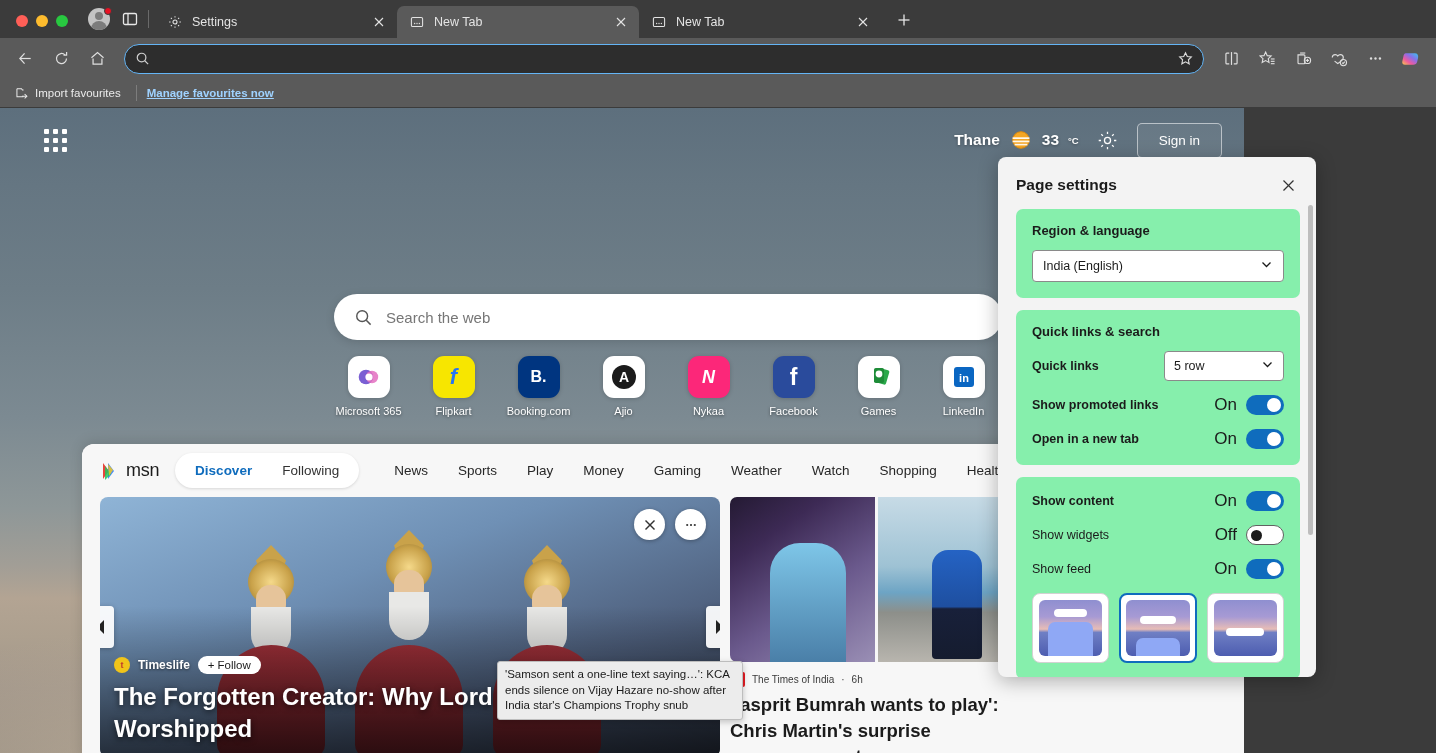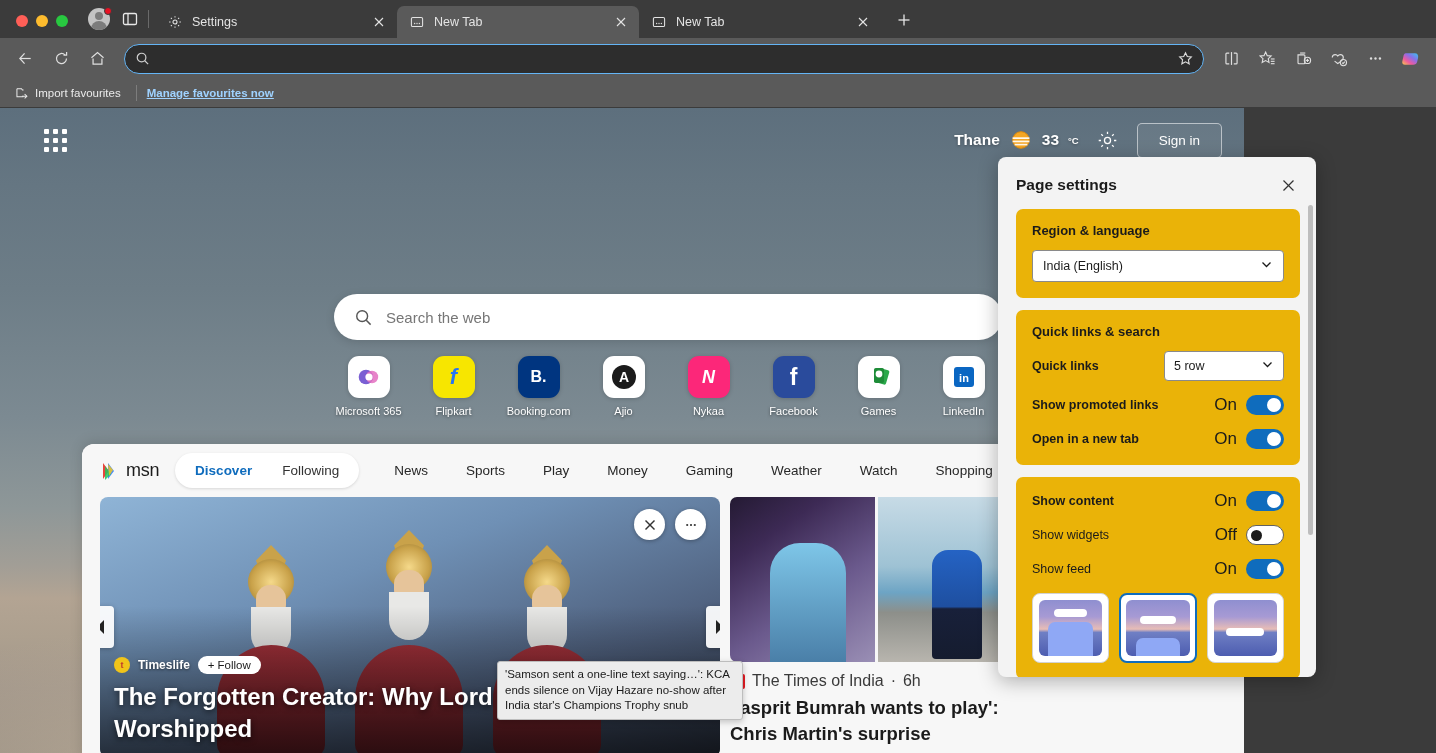--- a/index.html
+++ b/index.html
@@ -161,21 +161,21 @@
     background: #f7f7f7;
   }
   .msn-logo { display: flex; align-items: center; gap: 4px; margin-right: 10px; }
   .msn-word { font-size: 18px; color: #1b1b1b; font-weight: 500; letter-spacing: -.3px; }
   .seg {
     display: flex; background: #fff; border-radius: 20px; padding: 5px 6px; gap: 2px;
     box-shadow: 0 1px 3px rgba(0,0,0,.13);
   }
   .seg-item { padding: 5px 14px; font-size: 13.5px; border-radius: 16px; color: #333; }
   .seg-item.active { color: #0f6cbd; font-weight: bold; }
-  .navlinks { display: flex; align-items: center; gap: 12px; margin-left: 16px; overflow: hidden; }
+  .navlinks { display: flex; align-items: center; gap: 4px; margin-left: 16px; overflow: hidden; }
   .navlink { padding: 6px 13px; font-size: 13.5px; color: #272727; white-space: nowrap; }
   .feed-right-btn {
     position: absolute; right: 14px; top: 13px; width: 28px; height: 28px; border-radius: 50%;
     border: 1px solid #bbb; display: flex; align-items: center; justify-content: center;
     font-size: 12px; color: #333; background: #f7f7f7;
   }
 
   .feed-body { display: flex; padding: 0 18px; gap: 10px; }
   .hero {
     width: 620px; height: 260px; border-radius: 8px; overflow: hidden; position: relative;
@@ -257,21 +257,21 @@
     flex: 1; background: linear-gradient(180deg,#c7dbe6 0%,#9ec2d4 42%,#6da4c4 58%,#8d8f8a 70%,#b8b5ae 100%);
     position: relative; overflow: hidden;
   }
   .mid-img-b::after {
     content: ""; position: absolute; left: 38%; bottom: 2%; width: 34%; height: 66%;
     border-radius: 16px 16px 4px 4px; background: linear-gradient(180deg,#2563c4 0%,#1e4fa0 52%,#18203a 54%,#151c2f 100%);
   }
   .mid-meta { margin-top: 10px; }
   .mid-src { display: flex; align-items: center; gap: 7px; margin-bottom: 5px; }
   .toi-badge { width: 15px; height: 15px; border-radius: 2px; background: #e31b23; display:flex; align-items:center; justify-content:center; color:#fff; font-size:7px; font-weight:bold; }
-  .mid-src-name { font-size: 16px; color: #3a3a3a; }
+  .mid-src-name { font-size: 10px; color: #3a3a3a; }
   .mid-title { font-size: 18.5px; font-weight: bold; color: #1b1b1b; line-height: 26px; }
 
   .right-col { width: 300px; }
   .games-grid { display: grid; grid-template-columns: repeat(3, 1fr); gap: 8px; }
   .game-tile { height: 64px; border-radius: 7px; overflow: hidden; position: relative; }
 
   
   .tooltip {
     position: absolute; left: 497px; top: 661px; width: 246px;
     background: #ececec; border: 1px solid #bdbdbd; border-radius: 3px;
@@ -282,21 +282,21 @@
   
   .settings-panel {
     position: absolute; left: 998px; top: 157px; width: 318px; height: 520px;
     background: #f3f3f3; border-radius: 8px; box-shadow: 0 4px 20px rgba(0,0,0,.3);
     z-index: 60; overflow: hidden; display: flex; flex-direction: column;
   }
   .sp-head { display: flex; align-items: center; padding: 16px 16px 12px 18px; }
   .sp-title { font-size: 15.5px; font-weight: bold; color: #1b1b1b; }
   .sp-close { margin-left: auto; width: 24px; height: 24px; display:flex; align-items:center; justify-content:center; color:#333; font-size:15px; }
   .sp-scroll { flex: 1; overflow: hidden; padding: 0 16px 10px 18px; position: relative; }
-  .sp-card { background: #eab308; border-radius: 7px; padding: 14px 16px 16px; margin-bottom: 12px; }
+  .sp-card { background: #86efac; border-radius: 7px; padding: 14px 16px 16px; margin-bottom: 12px; }
   .sp-card-title { font-size: 13px; font-weight: bold; color: #1b1b1b; margin-bottom: 12px; }
   .sp-select {
     width: 100%; height: 32px; border: 1px solid #8a8a8a; border-radius: 4px;
     display: flex; align-items: center; padding: 0 10px; font-size: 12.5px; color: #1b1b1b; background: #fff;
   }
   .sp-select .chev { margin-left: auto; }
   .sp-row { display: flex; align-items: center; margin-bottom: 14px; }
   .sp-row:last-child { margin-bottom: 0; }
   .sp-label { font-size: 12.5px; color: #1b1b1b; font-weight: bold; }
   .sp-label.reg { font-weight: normal; }

